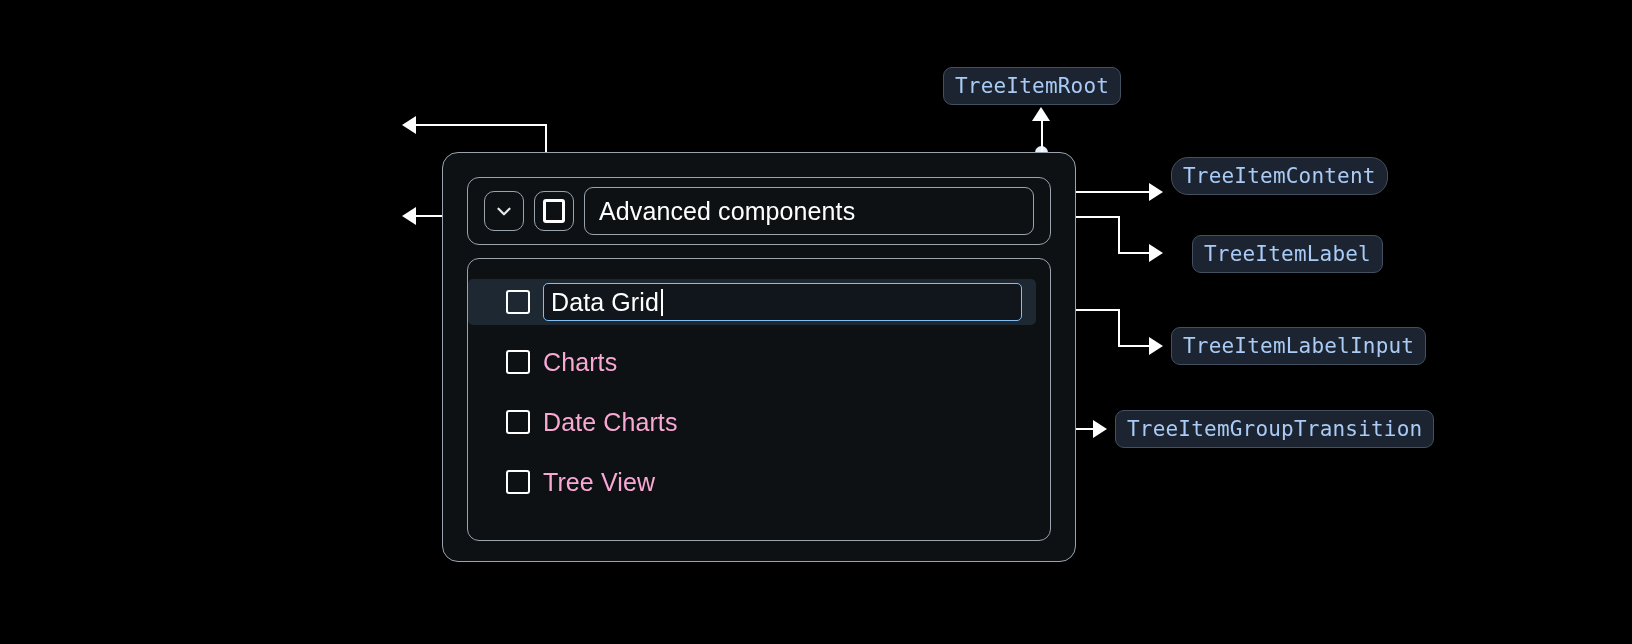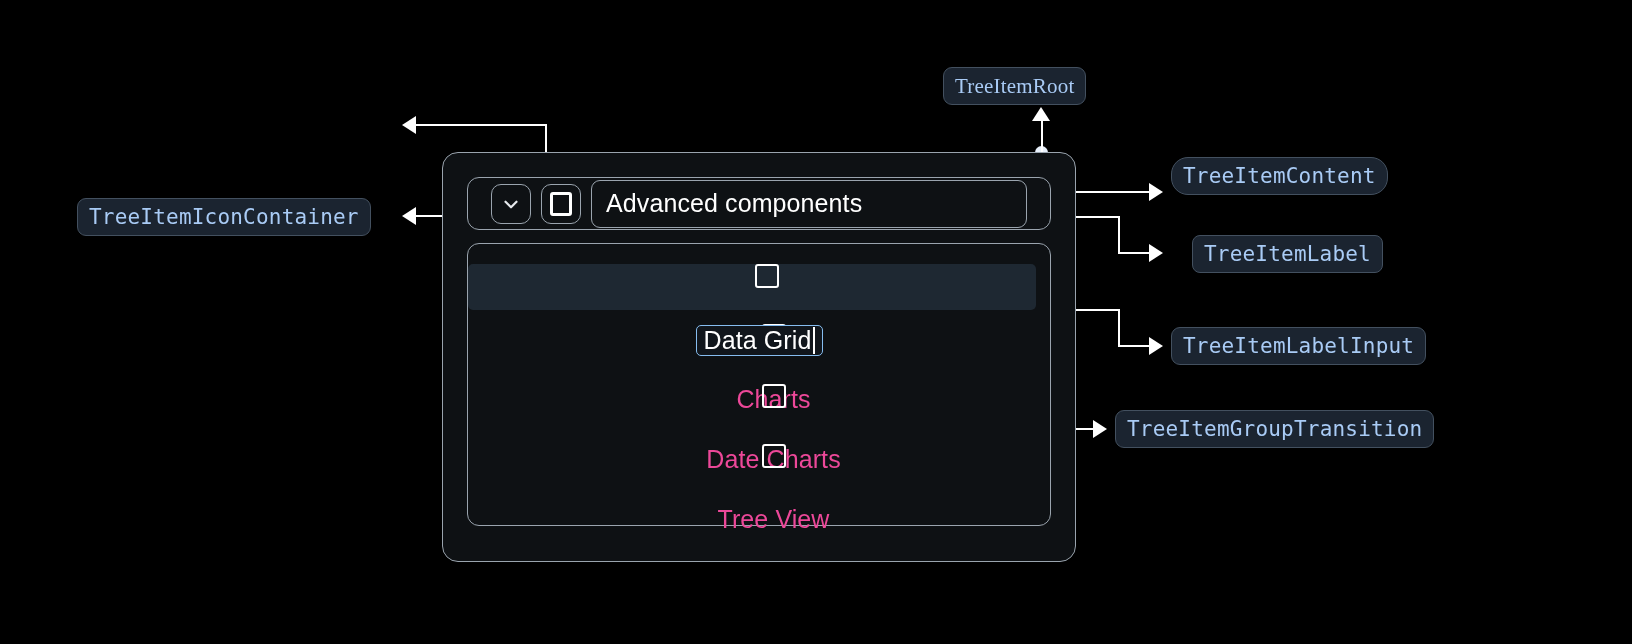--- a/index.html
+++ b/index.html
@@ -83,28 +83,28 @@
     width: 634px;
     height: 410px;
     background: #0e1114;
     border: 1.5px solid #9aa4ae;
     border-radius: 16px;
     padding: 24px;
   }
 
   #tree-content {
     position: relative;
-    height: 53px;
+    height: 68px;
     background: #0e1114;
     border: 1.5px solid #9aa4ae;
     border-radius: 12px;
     display: flex;
     align-items: center;
     gap: 10px;
-    padding: 0 23px;
+    padding: 0 16px;
   }
 
   .icon-box {
     width: 40px;
     height: 40px;
     flex: 0 0 40px;
     border: 1.5px solid #9aa4ae;
     border-radius: 10px;
     display: flex;
     align-items: center;
@@ -148,42 +148,41 @@
     height: 283px;
     background: #0e1114;
     border: 1.5px solid #9aa4ae;
     border-radius: 12px;
     padding: 20px 0 0 0;
   }
 
   .tree-row {
     display: flex;
     align-items: center;
-    gap: 37px;
+    gap: 13px;
     height: 46px;
-    padding: 0 0 0 29px;
+    padding: 0 0 0 38px;
     margin-bottom: 14px;
-    flex-direction: column;
   }
   .tree-row.selected {
     background: #1e2832;
     border-radius: 5px;
     margin-right: 14px;
   }
 
   .row-cb {
     width: 24px;
     height: 24px;
     flex: 0 0 24px;
     border: 2.5px solid #ffffff;
     border-radius: 3px;
   }
 
   .row-text {
-    color: #ec4899;
+    color: #f9a8d4;
     font-size: 25px;
     letter-spacing: 0.1px;
   }
 
   #label-input {
     position: relative;
     flex: 1 1 auto;
     height: 38px;
     margin-right: 14px;
     background: #11161c;
@@ -205,27 +204,26 @@
     background: #ffffff;
     margin-left: 2px;
   }
 </style>
 </head>
 <body>
 
 <div id="stage">
 
 
-  <div class="chip" style="left:77px; top:198px;">TreeItemIconContainer</div>
-
-  <div class="chip" style="left:943px; top:67px;font-family:Liberation Serif, serif;">TreeItemRoot</div>
+
+  <div class="chip" style="left:943px; top:67px;">TreeItemRoot</div>
 
   <div class="chip" style="left:1171px; top:157px;border-radius:17px;">TreeItemContent</div>
 
-  <div class="chip" style="left:1192px; top:235px;border-radius:8px;">TreeItemLabel</div>
+  <div class="chip" style="left:1192px; top:235px;">TreeItemLabel</div>
 
   <div class="chip" style="left:1115px; top:410px;">TreeItemGroupTransition</div>
 
   <div class="chip" style="left:1171px; top:327px;">TreeItemLabelInput</div>
 
   <div class="dot" style="left:539px; top:186px;"></div>
   <div class="conn v" style="left:545px; top:124px; height:68px;"></div>
   <div class="conn h" style="left:416px; top:124px; width:130px;"></div>
   <div class="arrow left" style="left:402px; top:116px;"></div>
 

